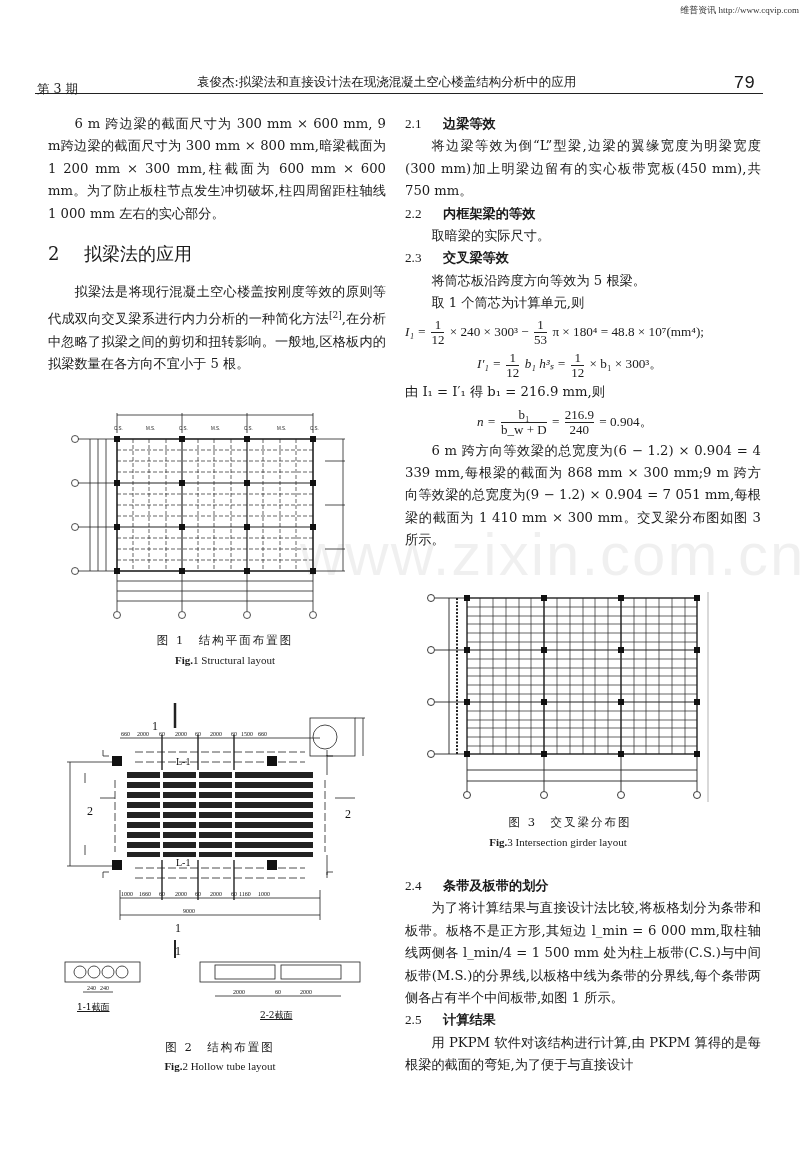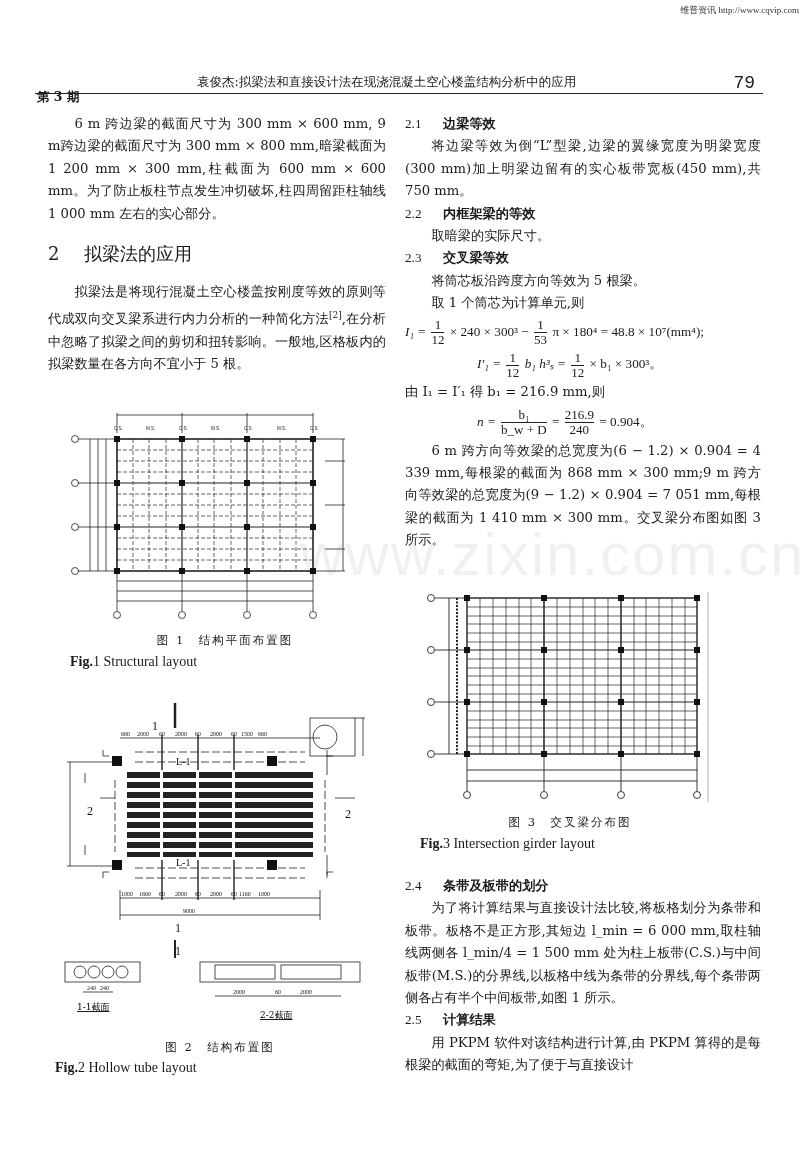--- a/index.html
+++ b/index.html
@@ -2,41 +2,41 @@
 <html><head>
 <meta charset="utf-8">
 <style>
   html, body { margin: 0; padding: 0; background: #ffffff; }
   body { width: 800px; height: 1153px; position: relative; overflow: hidden;
          font-family: "DejaVu Serif", "Liberation Serif", serif; color: #1a1a1a; }
   .watermark-top { position: absolute; right: 1px; top: 4px; font-size: 9px;
                    font-family: "Liberation Serif", serif; color: #333; }
   .running-head { position: absolute; left: 35px; top: 71px; width: 728px; height: 22px;
                   border-bottom: 1.5px solid #222; font-size: 12.5px; }
-  .running-head .issue { position: absolute; left: 2px; top: 18px; font-weight: bold; }
+  .running-head .issue { position: absolute; left: 2px; top: 10px; }
   .running-head .title { position: absolute; left: 162px; top: 3px; }
   .running-head .page { position: absolute; right: 8px; top: 2px; font-size: 18px;
                         font-family: Liberation Mono, monospace; }
   .col { position: absolute; font-size: 13.2px; line-height: 22.4px; }
   .col p { margin: 0; text-align: justify; }
   .indent { text-indent: 2em; }
   .left-col { left: 48px; top: 113px; width: 338px; }
   .right-col { left: 405px; width: 356px; }
   .sec-heading { font-size: 18px; margin: 0; }
   .sub { font-weight: bold; }
   .sub .num { font-weight: normal; display: inline-block; width: 38px;
               font-family: "Liberation Serif", serif; }
   .eq { font-family: "Liberation Serif", serif; font-style: normal; }
   .frac { display: inline-block; vertical-align: middle; text-align: center; margin: 0 2px; }
   .frac span { display: block; line-height: 14px; font-size: 13px; }
   .frac .den { border-top: 1px solid #222; }
   sup { font-size: 9px; }
   .fig { position: absolute; }
   .caption-cn { position: absolute; text-align: center; font-size: 11.5px; letter-spacing: 2px; }
-  .caption-en { position: absolute; font-size: 14px;
+  .caption-en { position: absolute; text-align: center; font-size: 11px;
                 font-family: "Liberation Serif", serif; }
   .caption-en b { font-weight: bold; }
   .ghost-wm { position: absolute; left: 300px; top: 520px; font-size: 60px;
               font-family: "Liberation Sans", sans-serif; color: rgba(0,0,0,0.06);
               letter-spacing: 2px; }
 </style>
 </head>
 <body>
 
 <div class="watermark-top">维普资讯 http://www.cqvip.com</div>
@@ -400,20 +400,20 @@
       <rect x="198" y="109" width="6" height="6"></rect>
         <rect x="274" y="109" width="6" height="6"></rect>
       <rect x="44" y="161" width="6" height="6"></rect>
         <rect x="121" y="161" width="6" height="6"></rect>
       <rect x="198" y="161" width="6" height="6"></rect>
         <rect x="274" y="161" width="6" height="6"></rect>
     </g>
   </svg>
 </div>
 <div class="caption-cn" style="left:420px; top:815px; width:300px;">图 3　交叉梁分布图</div>
-<div class="caption-en" style="left:420px; top:836px; width:300px;"><b>Fig.</b><span>3 Intersection girder layout</span></div>
+<div class="caption-en" style="left:408px; top:836px; width:300px;"><b>Fig.</b><span>3 Intersection girder layout</span></div>
 
 <div class="col right-col" style="top:875px;">
   <p class="sub"><span class="num">2.4</span><span>条带及板带的划分</span></p>
   <p class="indent">为了将计算结果与直接设计法比较,将板格划分为条带和板带。板格不是正方形,其短边 l_min = 6 000 mm,取柱轴线两侧各 l_min/4 = 1 500 mm 处为柱上板带(C.S.)与中间板带(M.S.)的分界线,以板格中线为条带的分界线,每个条带两侧各占有半个中间板带,如图 1 所示。</p>
   <p class="sub"><span class="num">2.5</span><span>计算结果</span></p>
   <p class="indent">用 PKPM 软件对该结构进行计算,由 PKPM 算得的是每根梁的截面的弯矩,为了便于与直接设计</p>
 </div>
 
 </body></html>

